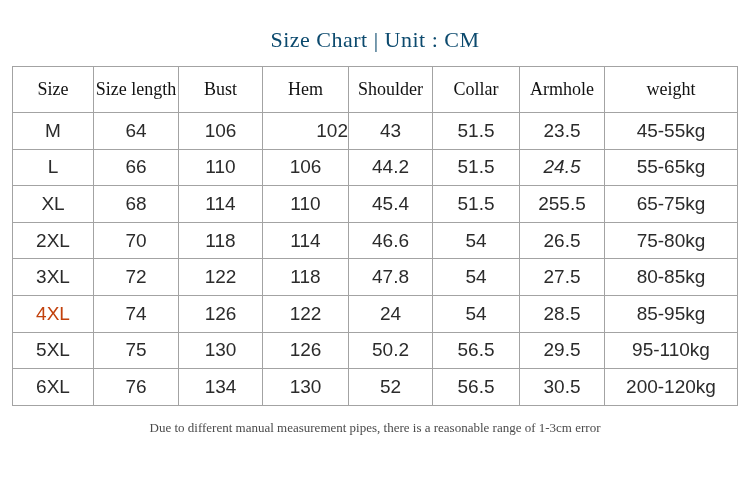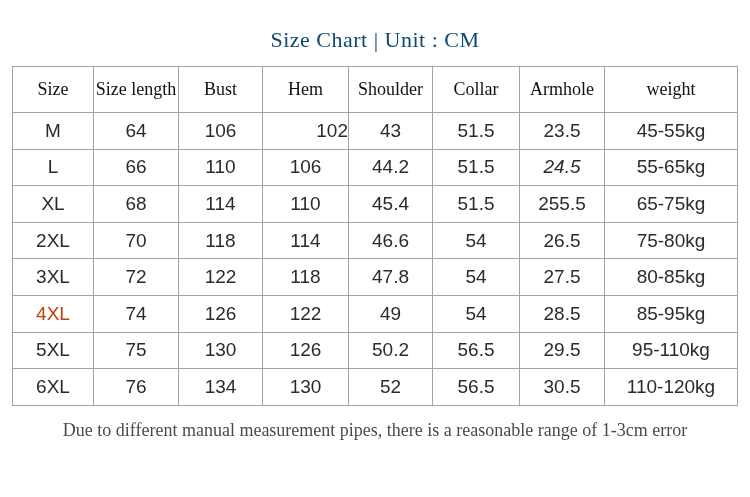--- a/index.html
+++ b/index.html
@@ -59,21 +59,21 @@
     font-family: "Liberation Sans", sans-serif;
     font-size: 19px;
     color: #2b2b2b;
   }
   .footer-note {
     position: absolute;
     top: 420px;
     left: 0;
     width: 750px;
     text-align: center;
-    font-size: 18px;
+    font-size: 13px;
     color: #4a4a4a;
     font-family: "Liberation Serif", serif;
   }
 </style>
 </head>
 <body style="background: rgb(255, 255, 255);">
 
 <div class="page-title" style="color: #0c4a6e;">Size Chart | Unit : CM</div>
 
 <table class="size-table">
@@ -148,21 +148,21 @@
         <td style="border-color: rgb(163, 163, 163); color: rgb(43, 43, 43);">47.8</td>
         <td style="border-color: rgb(163, 163, 163); color: rgb(43, 43, 43);">54</td>
         <td style="border-color: rgb(163, 163, 163); color: rgb(43, 43, 43);">27.5</td>
         <td style="border-color: rgb(163, 163, 163); color: rgb(43, 43, 43);">80-85kg</td>
       </tr>
       <tr>
         <td style="border-color: rgb(163, 163, 163); color: #c2410c;">4XL</td>
         <td style="border-color: rgb(163, 163, 163); color: rgb(43, 43, 43);">74</td>
         <td style="border-color: rgb(163, 163, 163); color: rgb(43, 43, 43);">126</td>
         <td style="border-color: rgb(163, 163, 163); color: rgb(43, 43, 43);">122</td>
-        <td style="border-color: rgb(163, 163, 163); color: rgb(43, 43, 43);">49</td>
+        <td style="border-color: rgb(163, 163, 163); color: rgb(43, 43, 43);">24</td>
         <td style="border-color: rgb(163, 163, 163); color: rgb(43, 43, 43);">54</td>
         <td style="border-color: rgb(163, 163, 163); color: rgb(43, 43, 43);">28.5</td>
         <td style="border-color: rgb(163, 163, 163); color: rgb(43, 43, 43);">85-95kg</td>
       </tr>
       <tr>
         <td style="border-color: rgb(163, 163, 163); color: rgb(43, 43, 43);">5XL</td>
         <td style="border-color: rgb(163, 163, 163); color: rgb(43, 43, 43);">75</td>
         <td style="border-color: rgb(163, 163, 163); color: rgb(43, 43, 43);">130</td>
         <td style="border-color: rgb(163, 163, 163); color: rgb(43, 43, 43);">126</td>
         <td style="border-color: rgb(163, 163, 163); color: rgb(43, 43, 43);">50.2</td>
@@ -171,18 +171,18 @@
         <td style="border-color: rgb(163, 163, 163); color: rgb(43, 43, 43);">95-110kg</td>
       </tr>
       <tr>
         <td style="border-color: rgb(163, 163, 163); color: rgb(43, 43, 43);">6XL</td>
         <td style="border-color: rgb(163, 163, 163); color: rgb(43, 43, 43);">76</td>
         <td style="border-color: rgb(163, 163, 163); color: rgb(43, 43, 43);">134</td>
         <td style="border-color: rgb(163, 163, 163); color: rgb(43, 43, 43);">130</td>
         <td style="border-color: rgb(163, 163, 163); color: rgb(43, 43, 43);">52</td>
         <td style="border-color: rgb(163, 163, 163); color: rgb(43, 43, 43);">56.5</td>
         <td style="border-color: rgb(163, 163, 163); color: rgb(43, 43, 43);">30.5</td>
-        <td style="border-color: rgb(163, 163, 163); color: rgb(43, 43, 43);">110-120kg</td>
+        <td style="border-color: rgb(163, 163, 163); color: rgb(43, 43, 43);">200-120kg</td>
       </tr>
     </tbody>
 </table>
 
 <div class="footer-note" style="color: rgb(74, 74, 74);">Due to different manual measurement pipes, there is a reasonable range of 1-3cm error</div>
 
 </body></html>

